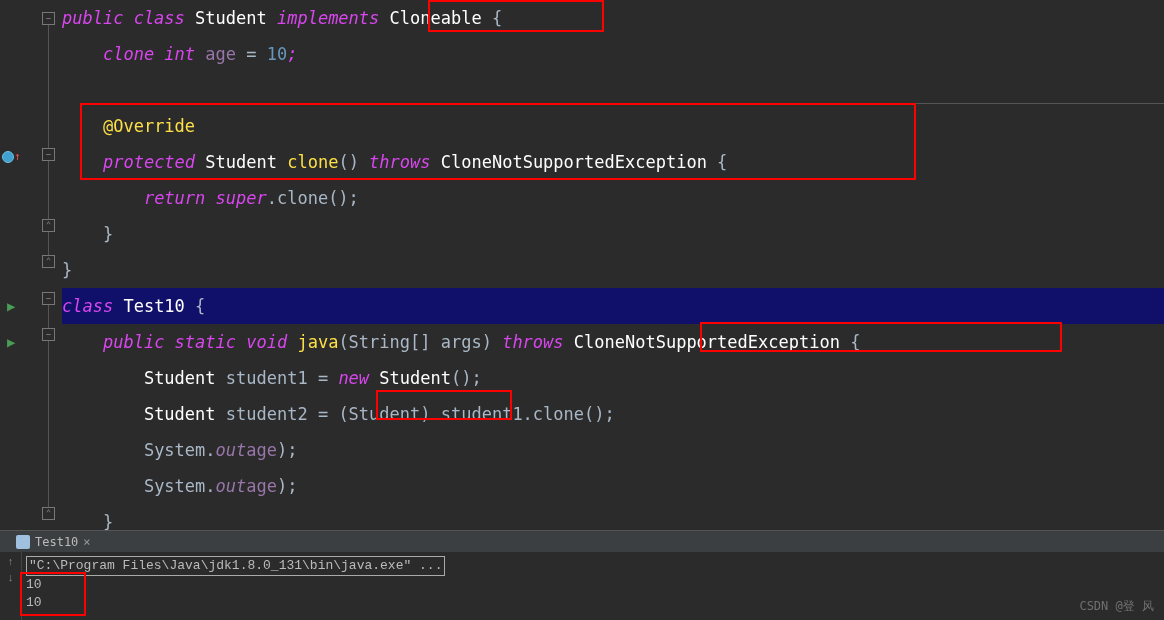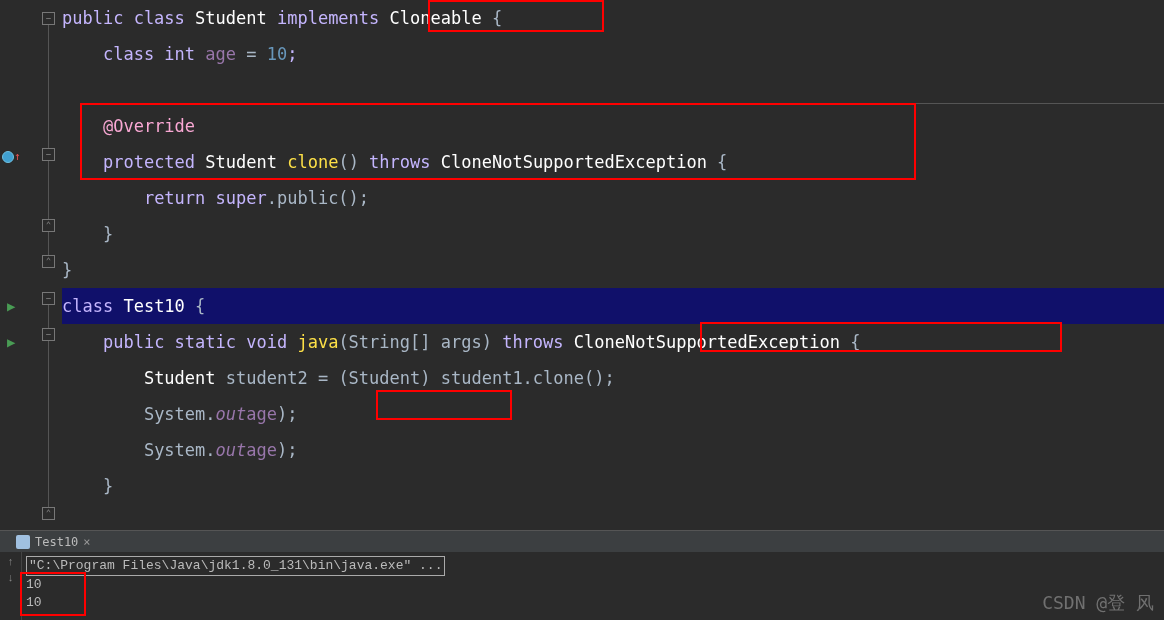--- a/index.html
+++ b/index.html
@@ -83,24 +83,24 @@
   position: relative;
 }
 .line.hl { background: #10106a; }
 .hline {
   position: absolute;
   left: 20px;
   height: 1px;
   background: #555;
   width: 1100px;
 }
-.kw { color: #c4b5fd; }
+.kw { color: #d946ef; font-style: italic; }
 .type { color: #ffffff; }
 .num { color: #6897bb; }
-.ann { color: #f9a8d4; }
+.ann { color: #fde047; }
 .fn { color: #fde047; }
 .italic { font-style: italic; }
 .field { color: #9876aa; text-align: center; }
 
 .redbox {
   position: absolute;
   border: 2px solid #ff0000;
   pointer-events: none;
 }
 
@@ -168,21 +168,21 @@
 }
 .cmd-box {
   border: 1px solid #aaa;
   display: inline-block;
   padding: 0 2px;
 }
 .watermark {
   position: absolute;
   right: 10px;
   bottom: 5px;
-  font-size: 18px;
+  font-size: 12px;
   color: #707070;
 }
 </style>
 </head>
 <body>
 
 <div class="editor">
   <div class="gutter">
     <div class="gutter-circle" style="top:151px;"></div>
     <div class="gutter-arrow" style="top:150px;">↑</div>
@@ -195,30 +195,31 @@
     <div class="fold-icon" style="top:148px;">−</div>
     <div class="fold-icon" style="top:219px;">⌃</div>
     <div class="fold-icon" style="top:255px;">⌃</div>
     <div class="fold-icon" style="top:292px;">−</div>
     <div class="fold-line" style="top:305px;height:210px;"></div>
     <div class="fold-icon" style="top:328px;">−</div>
     <div class="fold-icon" style="top:507px;">⌃</div>
   </div>
   <div class="code">
     <div class="line"><span class="kw">public class </span><span class="type">Student </span><span class="kw">implements </span><span class="type">Cloneable </span><span>{</span></div>
-    <div class="line"><span>    </span><span class="kw">class int </span><span class="field">age </span><span>= </span><span class="num">10</span><span class="kw">;</span></div>
+    <div class="line"><span>    </span><span class="kw">clone int </span><span class="field">age </span><span>= </span><span class="num">10</span><span class="kw">;</span></div>
     <div class="line"><span></span></div>
     <div class="hline" style="top:103px;"></div>
     <div class="line"><span>    </span><span class="ann">@Override</span></div>
     <div class="line"><span>    </span><span class="kw">protected </span><span class="type">Student </span><span class="fn">clone</span><span>() </span><span class="kw">throws </span><span class="type">CloneNotSupportedException </span><span>{</span></div>
-    <div class="line"><span>        </span><span class="kw">return super</span><span>.public();</span></div>
+    <div class="line"><span>        </span><span class="kw">return super</span><span>.clone();</span></div>
     <div class="line"><span>    </span><span>}</span></div>
     <div class="line"><span>}</span></div>
     <div class="line hl"><span class="kw">class </span><span class="type">Test10 </span><span>{</span></div>
     <div class="line"><span>    </span><span class="kw">public static void </span><span class="fn">java</span><span>(String[] args) </span><span class="kw">throws </span><span class="type">CloneNotSupportedException </span><span>{</span></div>
+    <div class="line"><span>        </span><span class="type">Student </span><span>student1 = </span><span class="kw">new </span><span class="type">Student</span><span>();</span></div>
     <div class="line"><span>        </span><span class="type">Student </span><span>student2 = </span><span>(Student) </span><span>student1.clone();</span></div>
     <div class="line"><span>        </span><span>System.</span><span class="field italic">out</span><span></span><span class="field">age</span><span>);</span></div>
     <div class="line"><span>        </span><span>System.</span><span class="field italic">out</span><span></span><span class="field">age</span><span>);</span></div>
     <div class="line"><span>    </span><span>}</span></div>
   </div>
 
   <div class="redbox" style="left:428px; top:0px; width:176px; height:32px;"></div>
   <div class="redbox" style="left:80px; top:103px; width:836px; height:77px;"></div>
   <div class="redbox" style="left:700px; top:322px; width:362px; height:30px;"></div>
   <div class="redbox" style="left:376px; top:390px; width:136px; height:30px;"></div>

